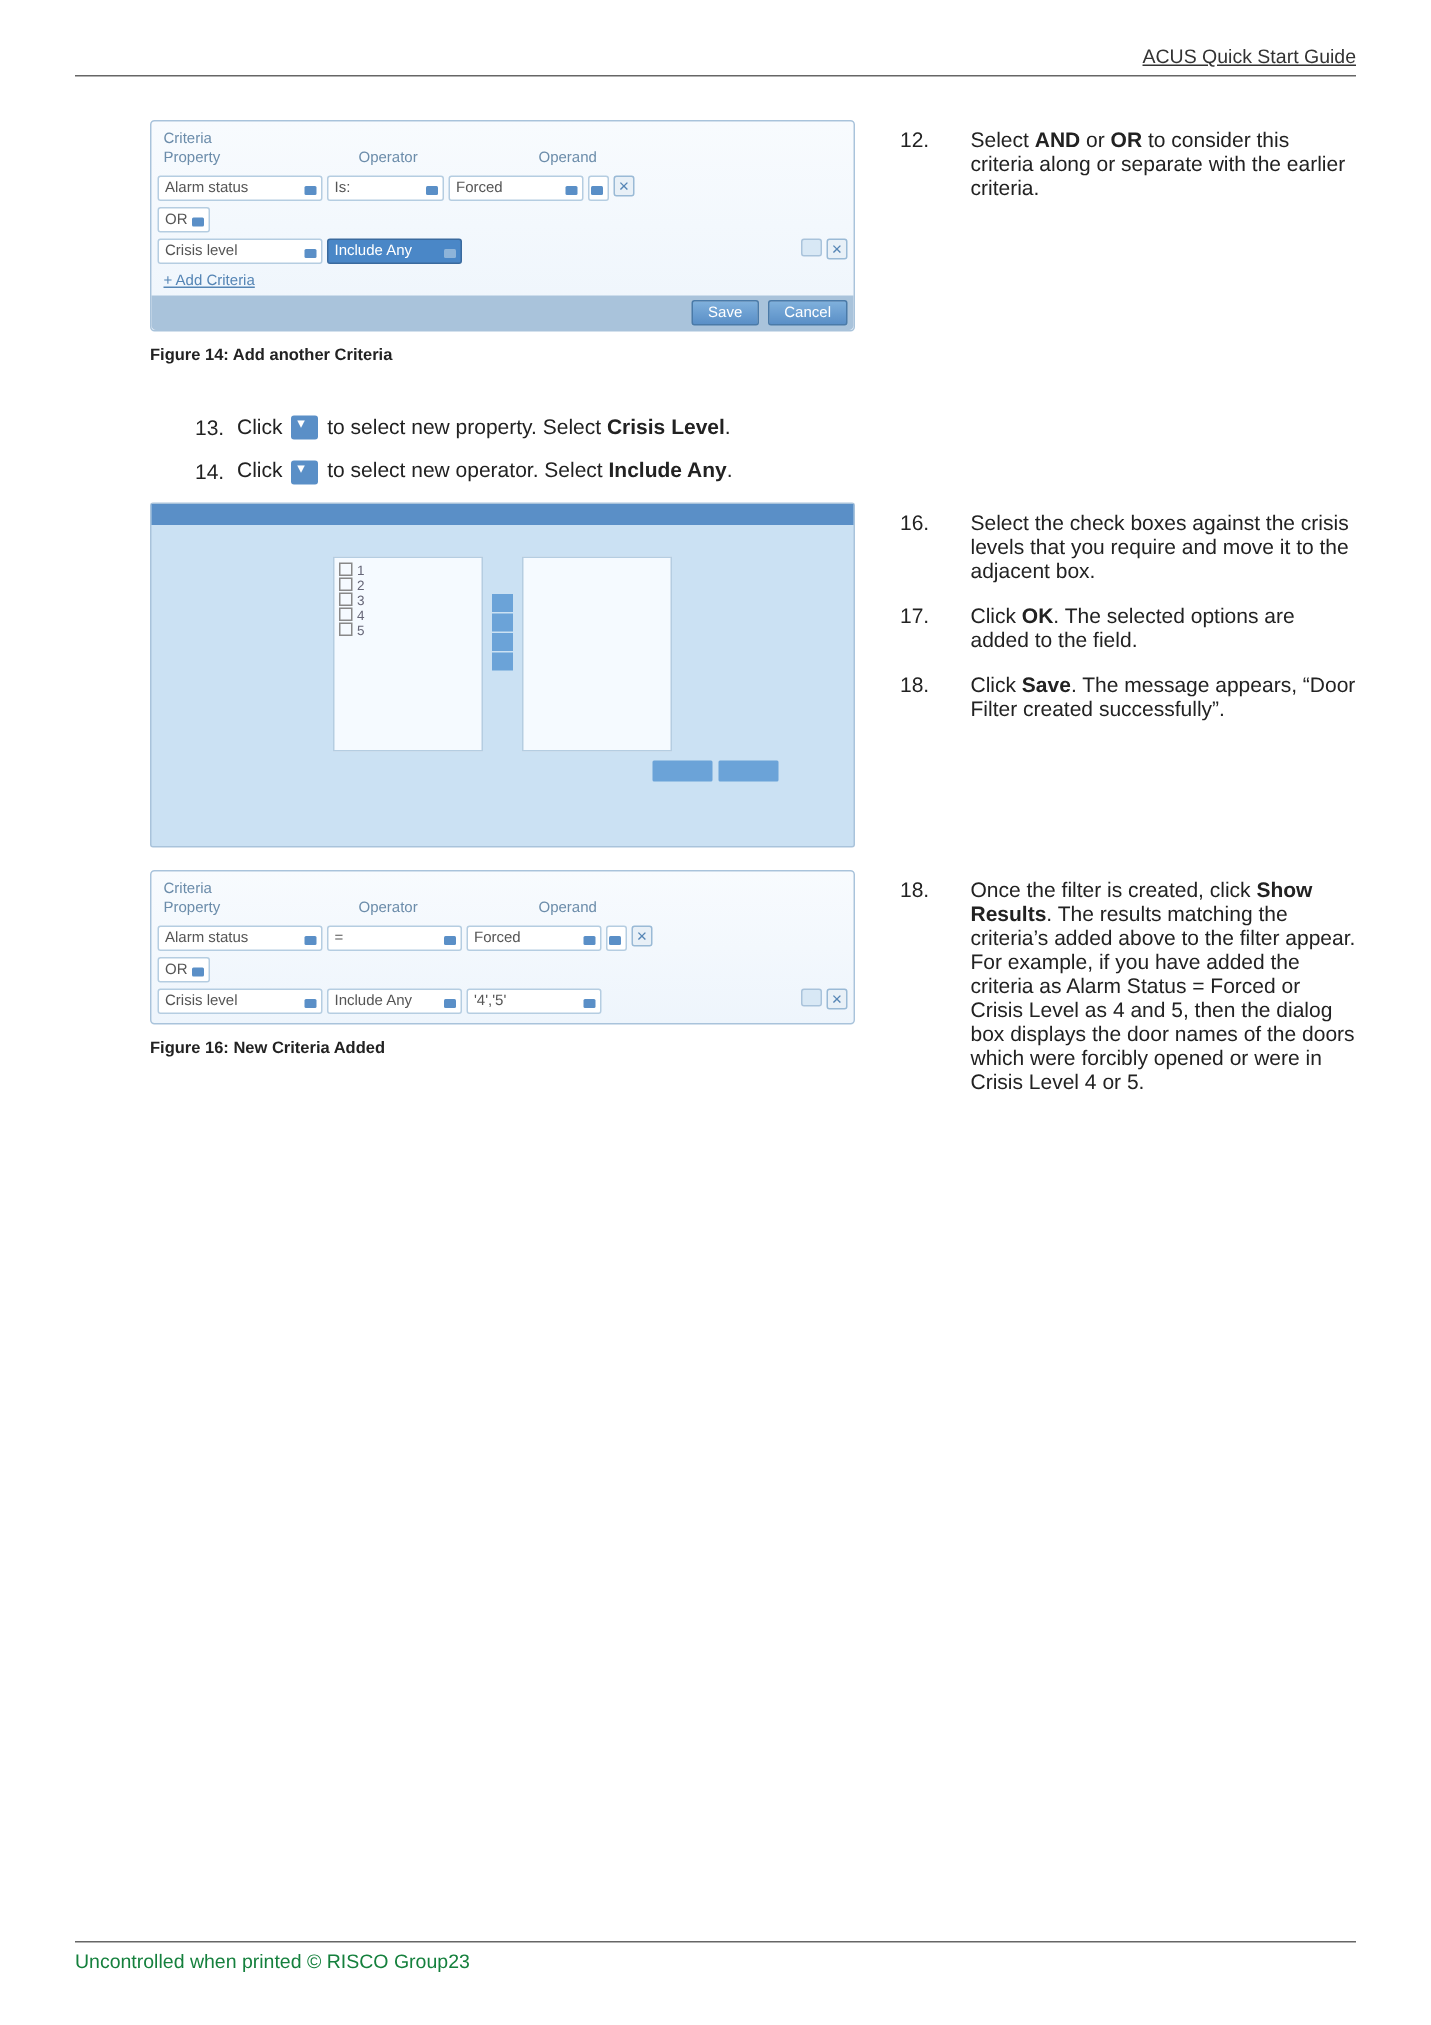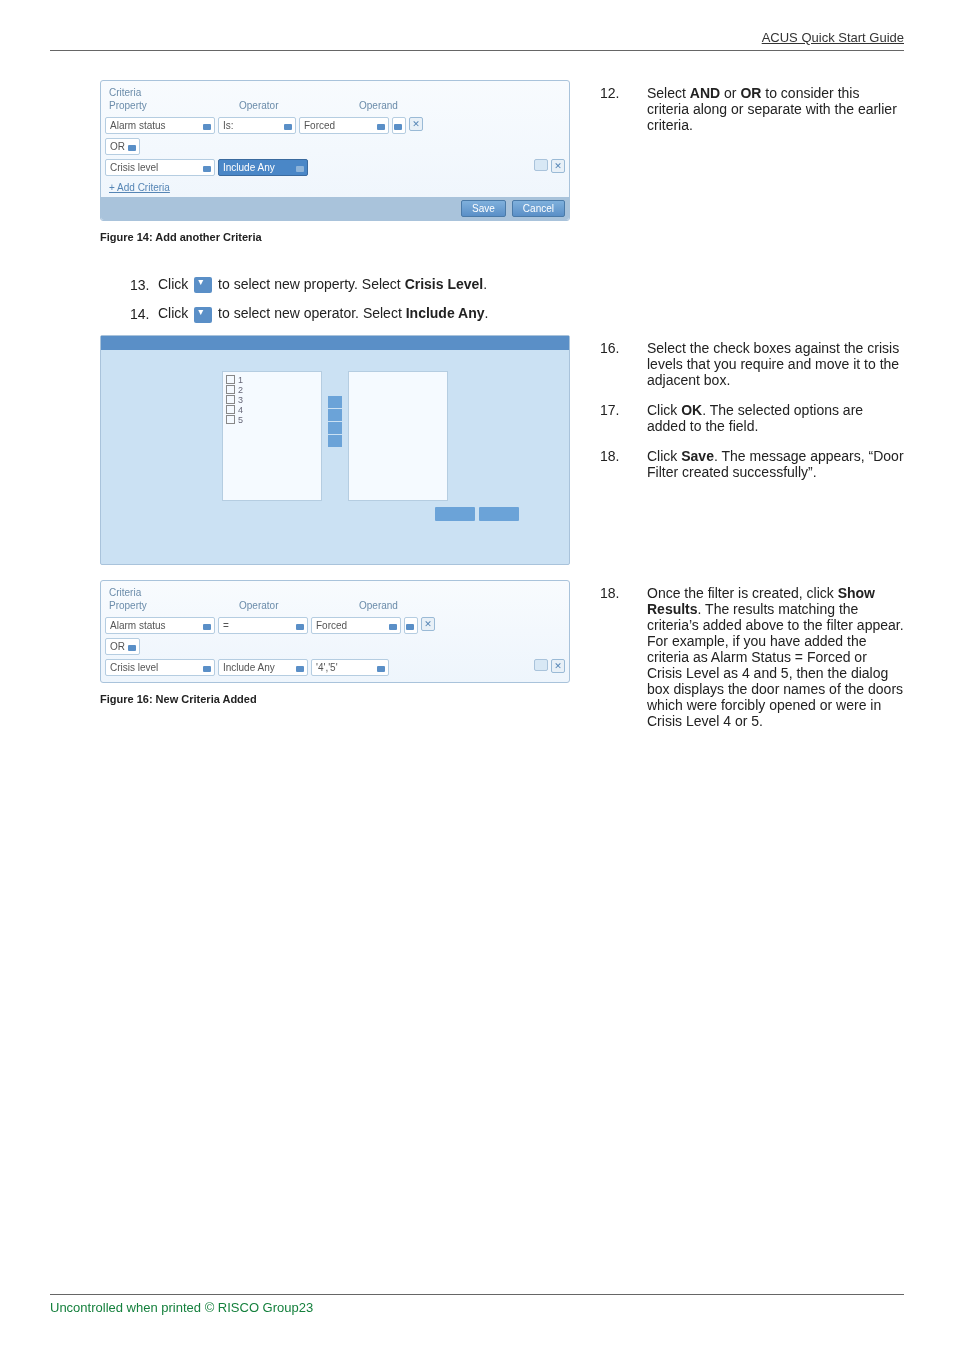--- a/index.html
+++ b/index.html
@@ -254,21 +254,21 @@
           <div class="dd blue-btn" style="width:90px;">Forced</div>
           <div class="dd blue-btn" style="width:14px;padding:0;"></div>
           <div class="x-btn">✕</div>
         </div>
         <div class="crit-row">
           <div class="dd blue-btn" style="width:35px;">OR</div>
         </div>
         <div class="crit-row">
           <div class="dd blue-btn" style="width:110px;">Crisis level</div>
           <div class="dd blue-btn" style="width:90px;">Include Any</div>
-          <div class="dd blue-btn" style="width:78px;">'4','5'</div>
+          <div class="dd blue-btn" style="width:90px;">'4','5'</div>
           <div style="flex:1;"></div>
           <div class="dash-btn"></div>
           <div class="x-btn">✕</div>
         </div>
       </div>
       <div class="figcap">Figure 16: New Criteria Added</div>
     </div>
     <div class="right-col">
       <div class="side-list">
         <div class="side-item">

